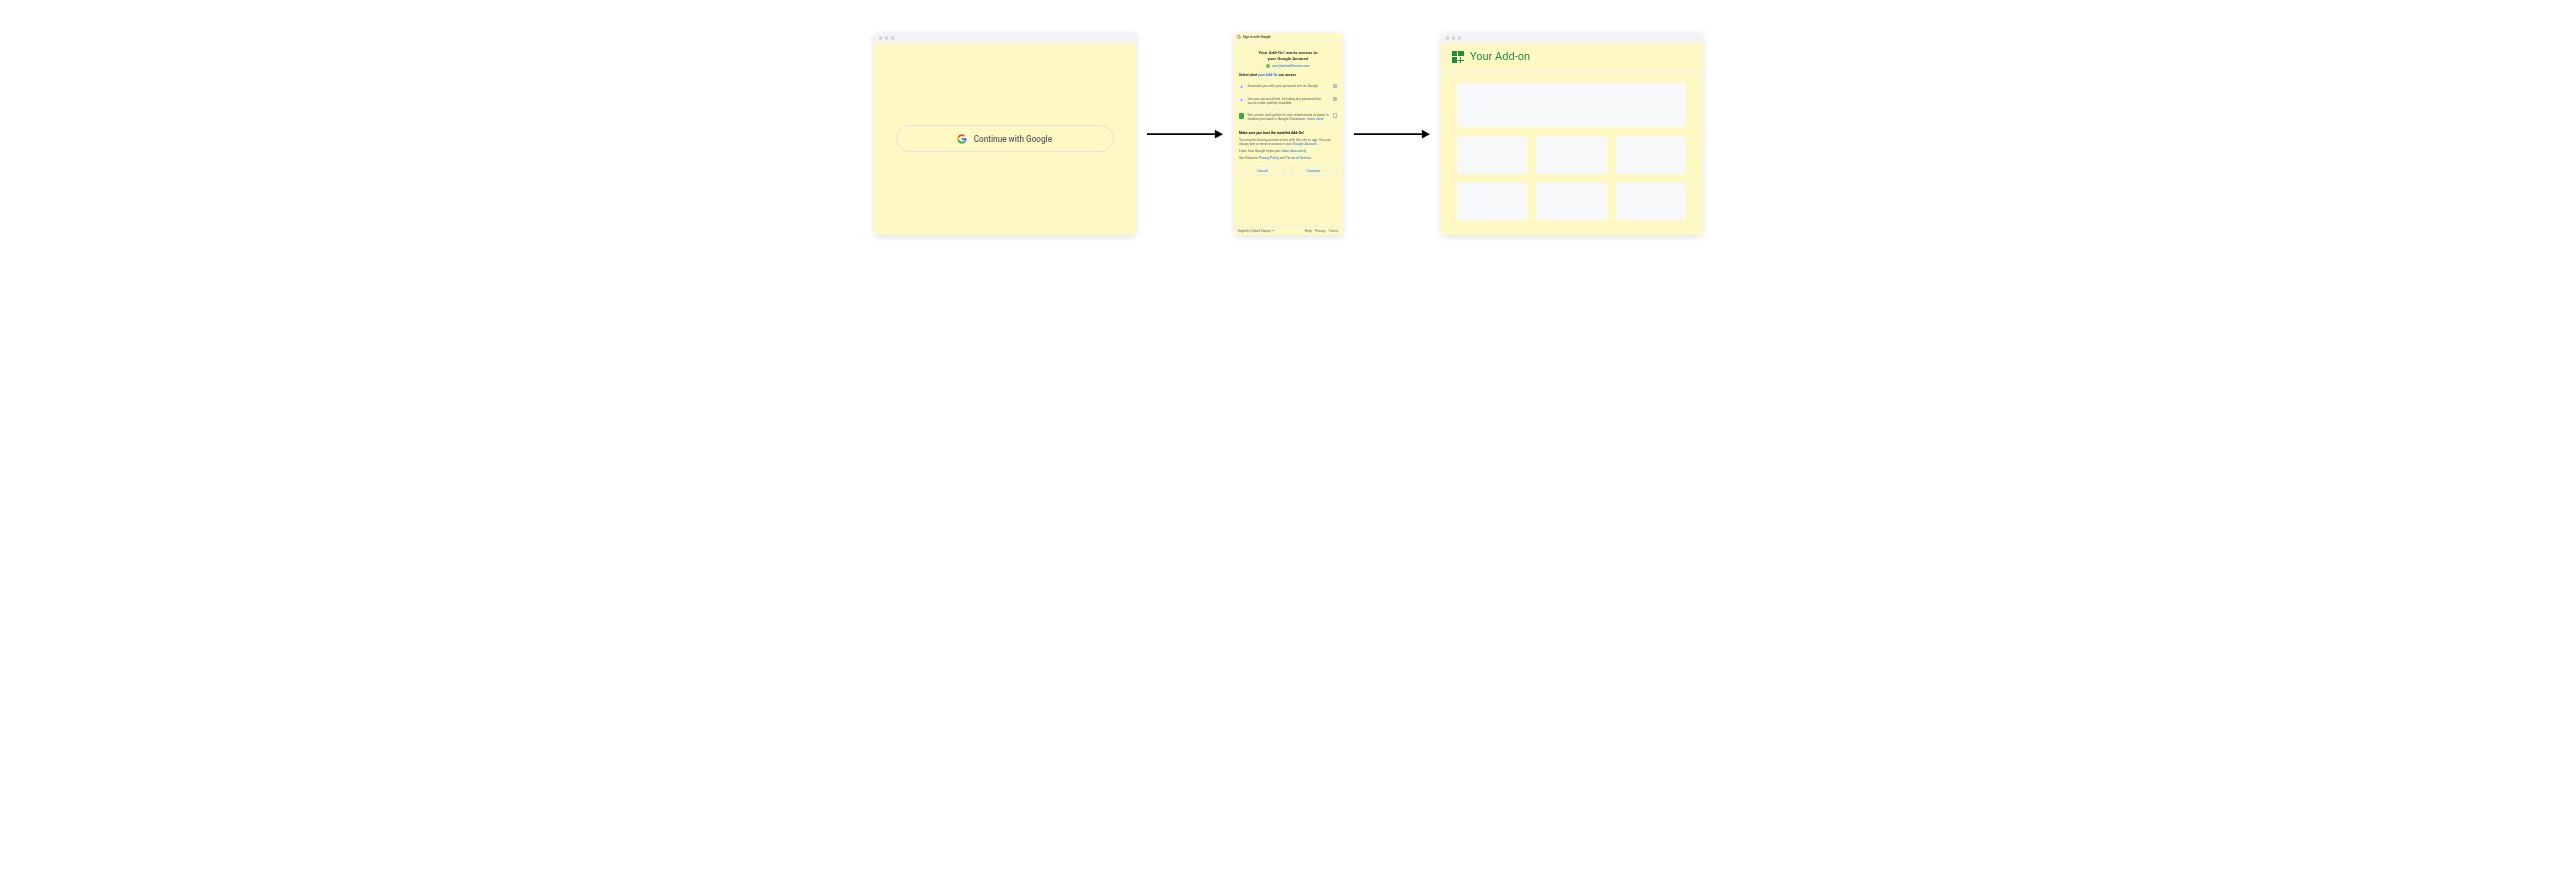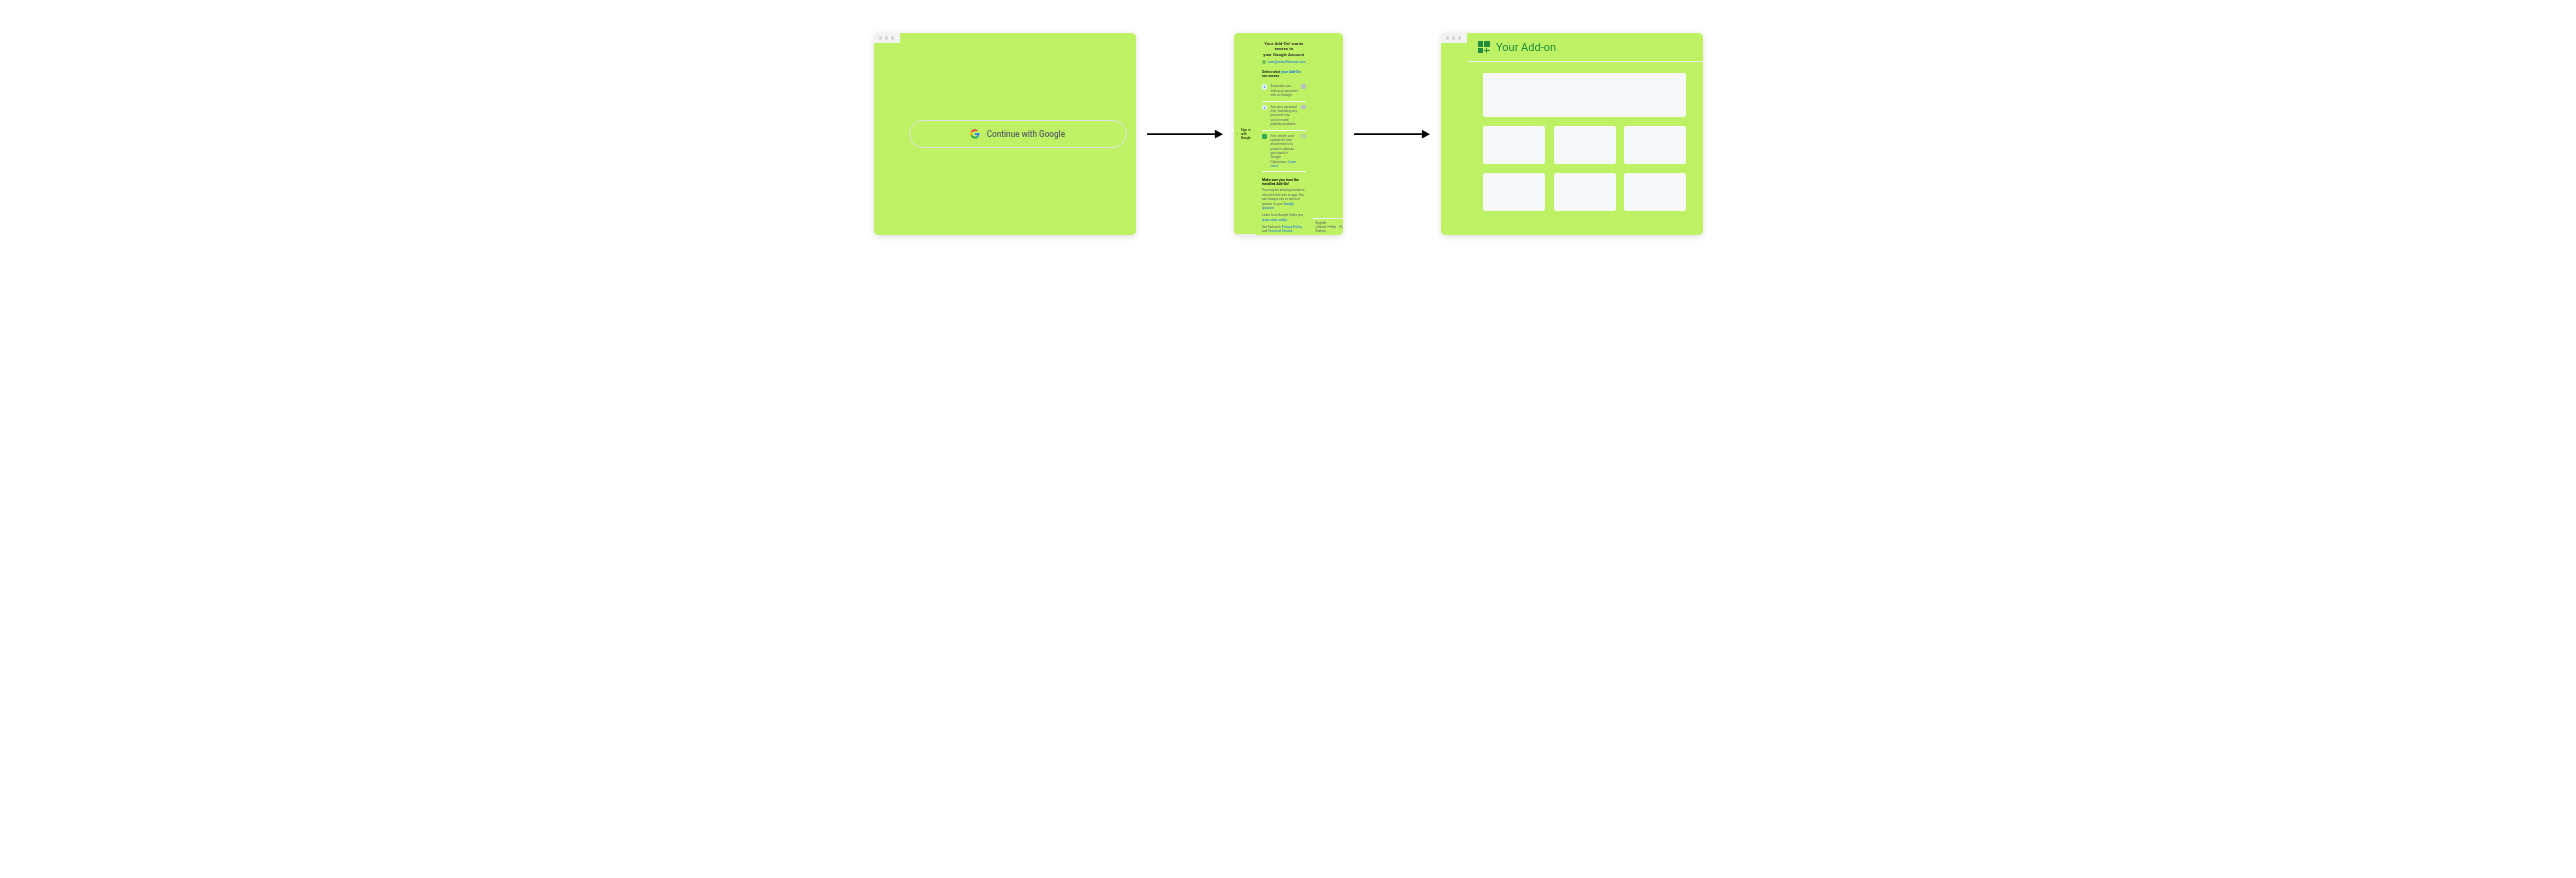--- a/index.html
+++ b/index.html
@@ -8,26 +8,26 @@
   background: #fff;
   padding: 33px 22px;
 }
 .flow {
   display: flex;
   align-items: center;
   justify-content: center;
   gap: 11px;
 }
 .panel {
-  background: #bef264;
+  background: #fef9c3;
   border-radius: 4.4px;
   box-shadow: 0 1.1px 6.5px rgba(0,0,0,0.12);
   overflow: hidden;
   display: flex;
-  flex-direction: row;
+  flex-direction: column;
 }
 .panel-left, .panel-right { width: 262px; height: 202px; }
 .panel-mid { width: 109px; height: 202px; font-size: 3.3px; }
 .titlebar {
   height: 9.8px;
   background: #f1f3f4;
   display: flex;
   align-items: center;
   padding: 0 5.4px;
   gap: 2.7px;

